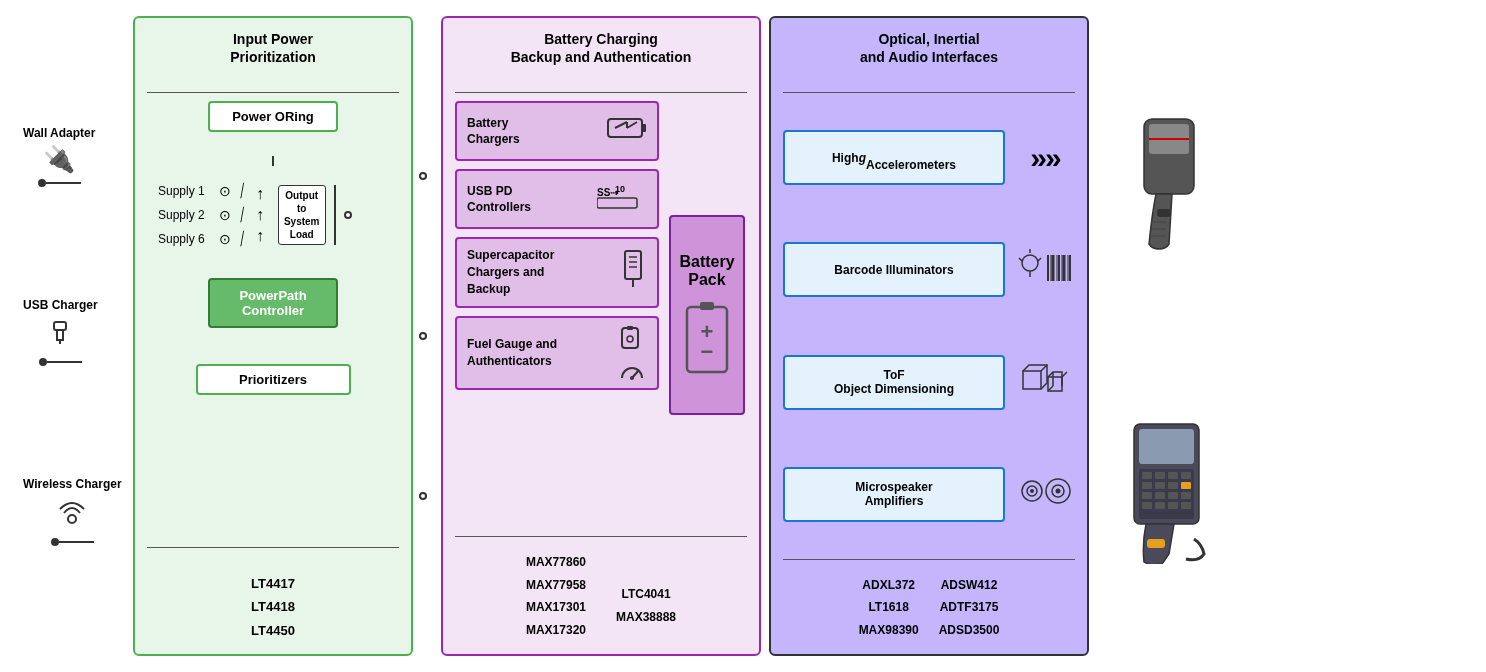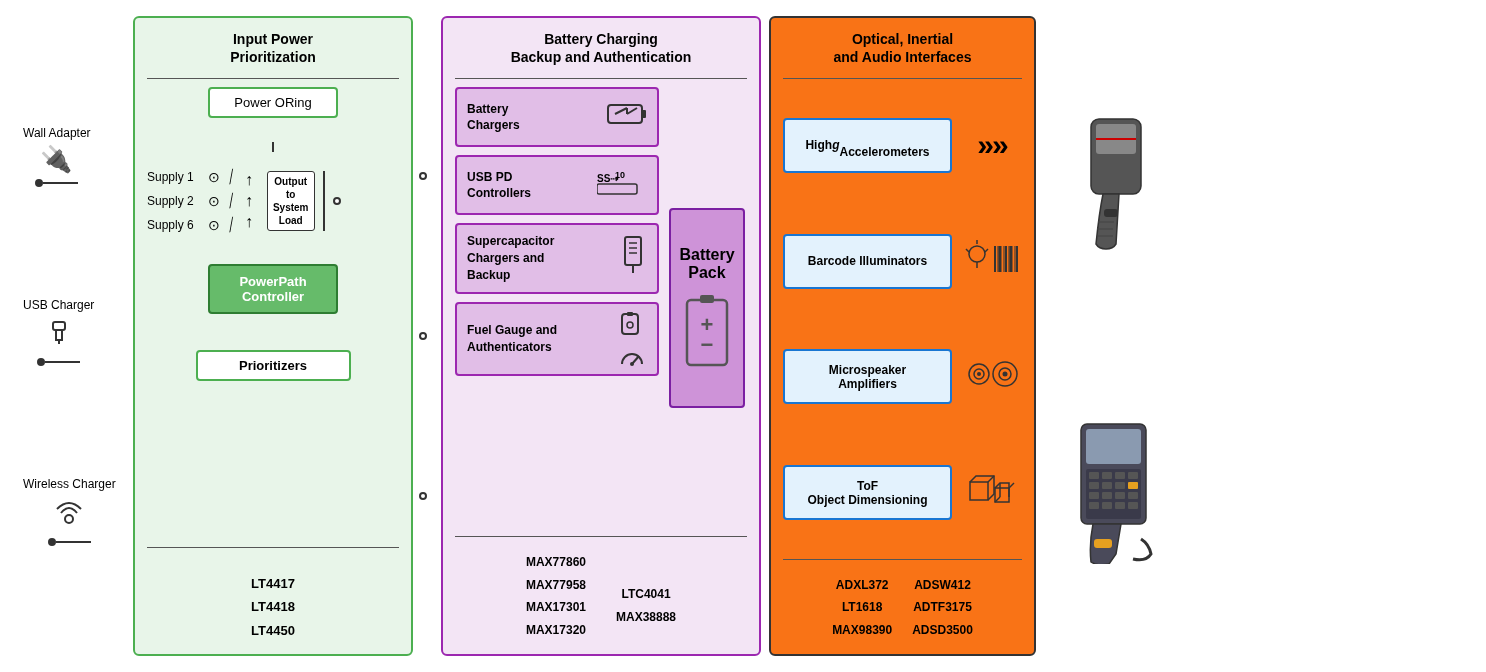--- a/index.html
+++ b/index.html
@@ -34,71 +34,72 @@
       gap: 10px;
     }
     .source-item {
       display: flex;
       flex-direction: column;
       align-items: center;
       gap: 4px;
     }
     .source-label {
       font-size: 12px;
-      font-weight: normal;
+      font-weight: bold;
       text-align: right;
     }
 
     
     .panel {
       border: 2px solid #333;
       border-radius: 6px;
       display: flex;
       flex-direction: column;
       padding: 12px;
       position: relative;
     }
     .panel-title {
       text-align: center;
       font-size: 14px;
       font-weight: bold;
-      margin-bottom: 4px;
+      margin-bottom: 18px;
       line-height: 1.3;
     }
 
     
     .panel-input-power {
       background: #e8f5e9;
       border-color: #4caf50;
       width: 280px;
       min-height: 520px;
       flex-shrink: 0;
     }
     .power-oring-box {
       background: #fff;
       border: 2px solid #4caf50;
       border-radius: 4px;
       padding: 6px 12px;
       text-align: center;
-      font-weight: normal;
+      font-weight: bold;
       font-size: 13px;
       width: 130px;
       margin: 0 auto 10px auto;
     }
     .supplies-section {
       display: flex;
       flex-direction: column;
       gap: 6px;
       margin: 8px 0;
     }
     .supply-row {
       display: flex;
       align-items: center;
       gap: 6px;
       font-size: 12px;
+      margin-left: 11px;
     }
     .supply-label {
       width: 55px;
       font-size: 12px;
     }
     .powerpath-box {
       background: #66bb6a;
       border: 2px solid #2e7d32;
       border-radius: 4px;
       padding: 8px 12px;
@@ -183,23 +184,23 @@
       display: flex;
       flex-direction: column;
       align-items: center;
       justify-content: center;
       gap: 8px;
       height: 200px;
     }
 
     
     .panel-optical {
-      background: #f97316;
+      background: #c4b5fd;
       border-color: #333;
-      width: 267px;
+      width: 320px;
       flex-shrink: 0;
       margin-left: 8px;
     }
     .optical-grid {
       display: grid;
       grid-template-columns: 1fr;
       gap: 0;
       flex: 1;
     }
     .optical-row {
@@ -512,46 +513,46 @@
             <line x1="41" y1="8" x2="41" y2="34" stroke="#333" stroke-width="2"></line>
             <line x1="44" y1="8" x2="44" y2="34" stroke="#333" stroke-width="1"></line>
             <line x1="46" y1="8" x2="46" y2="34" stroke="#333" stroke-width="3"></line>
             <line x1="50" y1="8" x2="50" y2="34" stroke="#333" stroke-width="1"></line>
             <line x1="52" y1="8" x2="52" y2="34" stroke="#333" stroke-width="2"></line>
           </svg>
         </div>
       </div>
 
       <div class="optical-row">
+        <div class="optical-box">ToF<br>Object Dimensioning</div>
+        <div class="optical-icon-area">
+          <svg width="55" height="40" viewBox="0 0 55 40">
+
+            <rect x="5" y="12" width="18" height="18" fill="none" stroke="#333" stroke-width="1.5"></rect>
+            <polyline points="5,12 11,6 29,6 29,24 23,30" fill="none" stroke="#333" stroke-width="1.5"></polyline>
+            <line x1="23" y1="12" x2="29" y2="6" stroke="#333" stroke-width="1.5"></line>
+            <rect x="30" y="18" width="14" height="14" fill="none" stroke="#333" stroke-width="1.5"></rect>
+            <polyline points="30,18 35,13 44,13 44,27" fill="none" stroke="#333" stroke-width="1.5"></polyline>
+            <line x1="44" y1="18" x2="49" y2="13" stroke="#333" stroke-width="1.5"></line>
+            <line x1="30" y1="32" x2="35" y2="27" stroke="#333" stroke-width="1.5"></line>
+            <line x1="35" y1="13" x2="35" y2="27" stroke="#333" stroke-width="1.5"></line>
+          </svg>
+        </div>
+      </div>
+
+      <div class="optical-row">
         <div class="optical-box">Microspeaker<br>Amplifiers</div>
         <div class="optical-icon-area">
           <svg width="55" height="40" viewBox="0 0 55 40">
             <circle cx="14" cy="20" r="10" fill="none" stroke="#333" stroke-width="1.5"></circle>
             <circle cx="14" cy="20" r="5" fill="none" stroke="#333" stroke-width="1.5"></circle>
             <circle cx="14" cy="20" r="2" fill="#333"></circle>
             <circle cx="40" cy="20" r="12" fill="none" stroke="#333" stroke-width="1.5"></circle>
             <circle cx="40" cy="20" r="6" fill="none" stroke="#333" stroke-width="1.5"></circle>
             <circle cx="40" cy="20" r="2.5" fill="#333"></circle>
-          </svg>
-        </div>
-      </div>
-
-      <div class="optical-row">
-        <div class="optical-box">ToF<br>Object Dimensioning</div>
-        <div class="optical-icon-area">
-          <svg width="55" height="40" viewBox="0 0 55 40">
-
-            <rect x="5" y="12" width="18" height="18" fill="none" stroke="#333" stroke-width="1.5"></rect>
-            <polyline points="5,12 11,6 29,6 29,24 23,30" fill="none" stroke="#333" stroke-width="1.5"></polyline>
-            <line x1="23" y1="12" x2="29" y2="6" stroke="#333" stroke-width="1.5"></line>
-            <rect x="30" y="18" width="14" height="14" fill="none" stroke="#333" stroke-width="1.5"></rect>
-            <polyline points="30,18 35,13 44,13 44,27" fill="none" stroke="#333" stroke-width="1.5"></polyline>
-            <line x1="44" y1="18" x2="49" y2="13" stroke="#333" stroke-width="1.5"></line>
-            <line x1="30" y1="32" x2="35" y2="27" stroke="#333" stroke-width="1.5"></line>
-            <line x1="35" y1="13" x2="35" y2="27" stroke="#333" stroke-width="1.5"></line>
           </svg>
         </div>
       </div>
     </div>
     <hr class="horizontal-rule" style="margin-top:8px;">
     <div style="display:flex;flex-direction:row;gap:20px;justify-content:center;padding-top:6px;">
       <div style="text-align:center;font-size:12px;font-weight:bold;line-height:1.9;">
         <div>ADXL372</div>
         <div>LT1618</div>
         <div>MAX98390</div>

